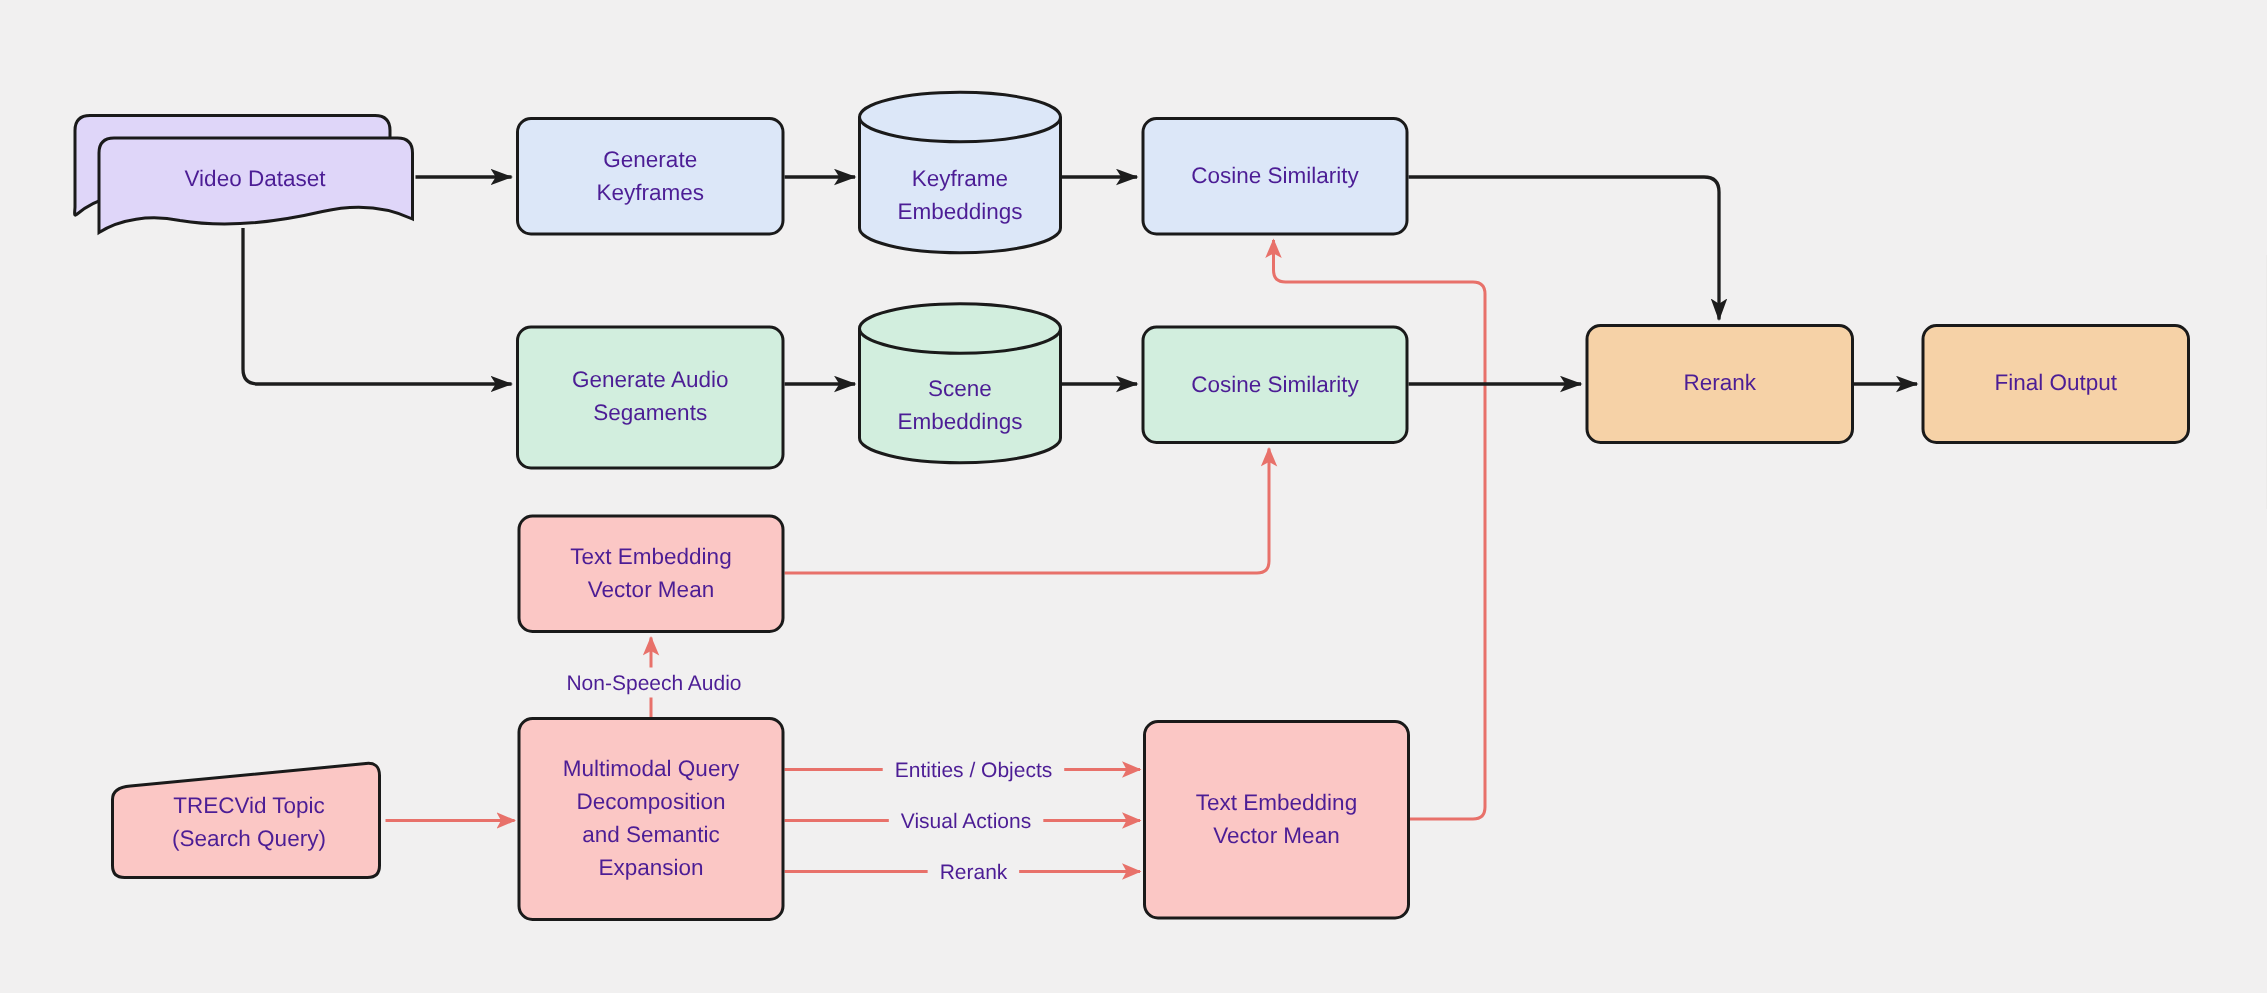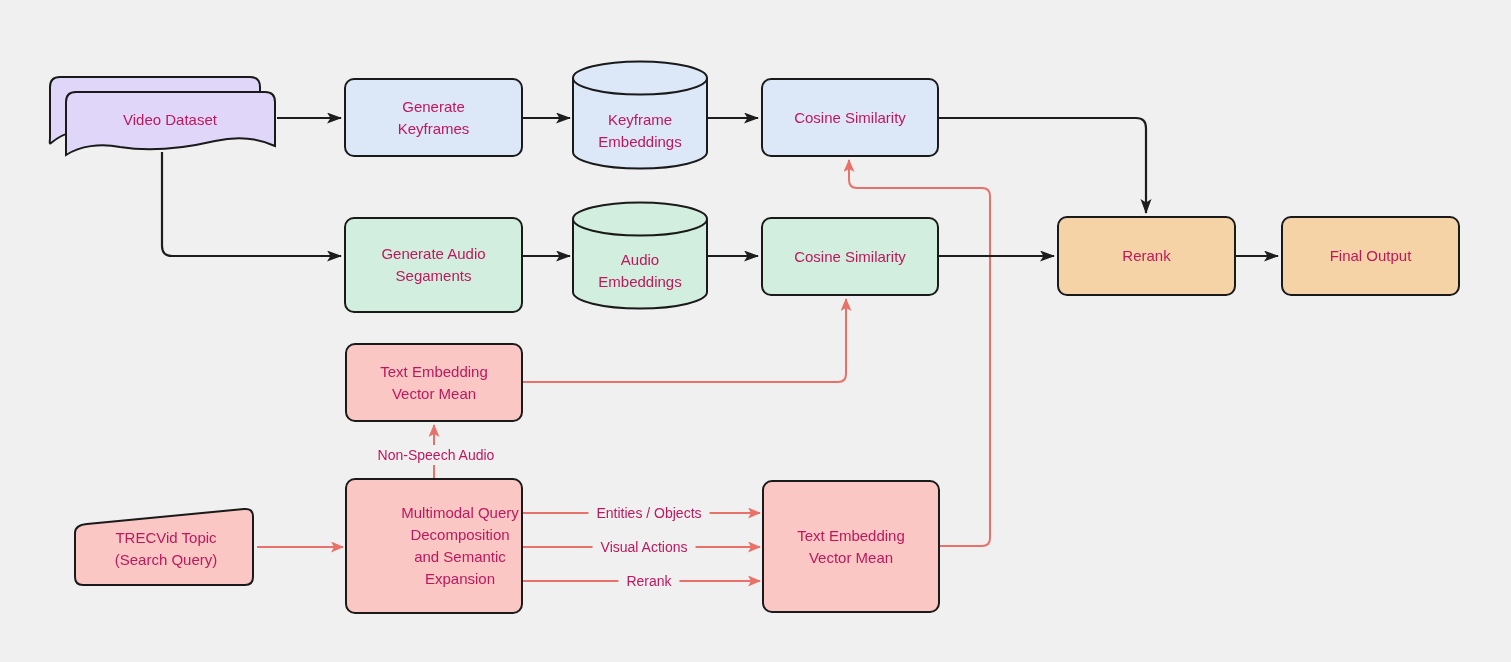--- a/index.html
+++ b/index.html
@@ -4,21 +4,21 @@
 <style>
   * { margin: 0; padding: 0; box-sizing: border-box; }
   html, body { background: #e8e7e6; }
   #canvas {
     position: relative;
     width: 1511px;
     height: 662px;
     background: #F1F0F0;
     overflow: hidden;
     font-family: "Liberation Sans", "DejaVu Sans", sans-serif;
-    color: #be185d;
+    color: #4c1d95;
   }
   #edges-shapes {
     position: absolute;
     inset: 0;
     width: 1511px;
     height: 662px;
   }
   .node {
     position: absolute;
     border: 2px solid #1a1a1a;
@@ -142,38 +142,38 @@
   </div>
 
   <div class="node fill-orange" style="left:1057px; top:216px; width:179px; height:80px;">
     <span>Rerank</span>
   </div>
 
   <div class="node fill-pink w120" style="left:345px; top:343px; width:178px; height:79px;">
     <span>Text Embedding Vector Mean</span>
   </div>
 
-  <div class="node fill-pink w122" style="left:345px; top:478px; width:178px; height:136px;justify-content:flex-end;">
+  <div class="node fill-pink w122" style="left:345px; top:478px; width:178px; height:136px;">
     <span>Multimodal Query Decomposition and Semantic Expansion</span>
   </div>
 
   <div class="node fill-pink w120" style="left:762px; top:480px; width:178px; height:133px;">
     <span>Text Embedding Vector Mean</span>
   </div>
 
   <div class="overlay-label" style="left:80px; top:95px; width:180px; height:50px;">
     <span>Video Dataset</span>
   </div>
 
   <div class="overlay-label w110" style="left:573px; top:100px; width:134px; height:62px;">
     <span>Keyframe Embeddings</span>
   </div>
 
   <div class="overlay-label w100" style="left:573px; top:240px; width:134px; height:62px;">
-    <span>Audio Embeddings</span>
+    <span>Scene Embeddings</span>
   </div>
 
   <div class="overlay-label w145" style="left:78px; top:518px; width:176px; height:62px;">
     <span>TRECVid Topic (Search Query)</span>
   </div>
 
   <div class="edge-label" style="left:436px; top:455px;">Non-Speech Audio</div>
   <div class="edge-label" style="left:649px; top:513px;text-align:center;">Entities / Objects</div>
   <div class="edge-label" style="left:644px; top:547px;">Visual Actions</div>
   <div class="edge-label" style="left:649px; top:581px;">Rerank</div>

